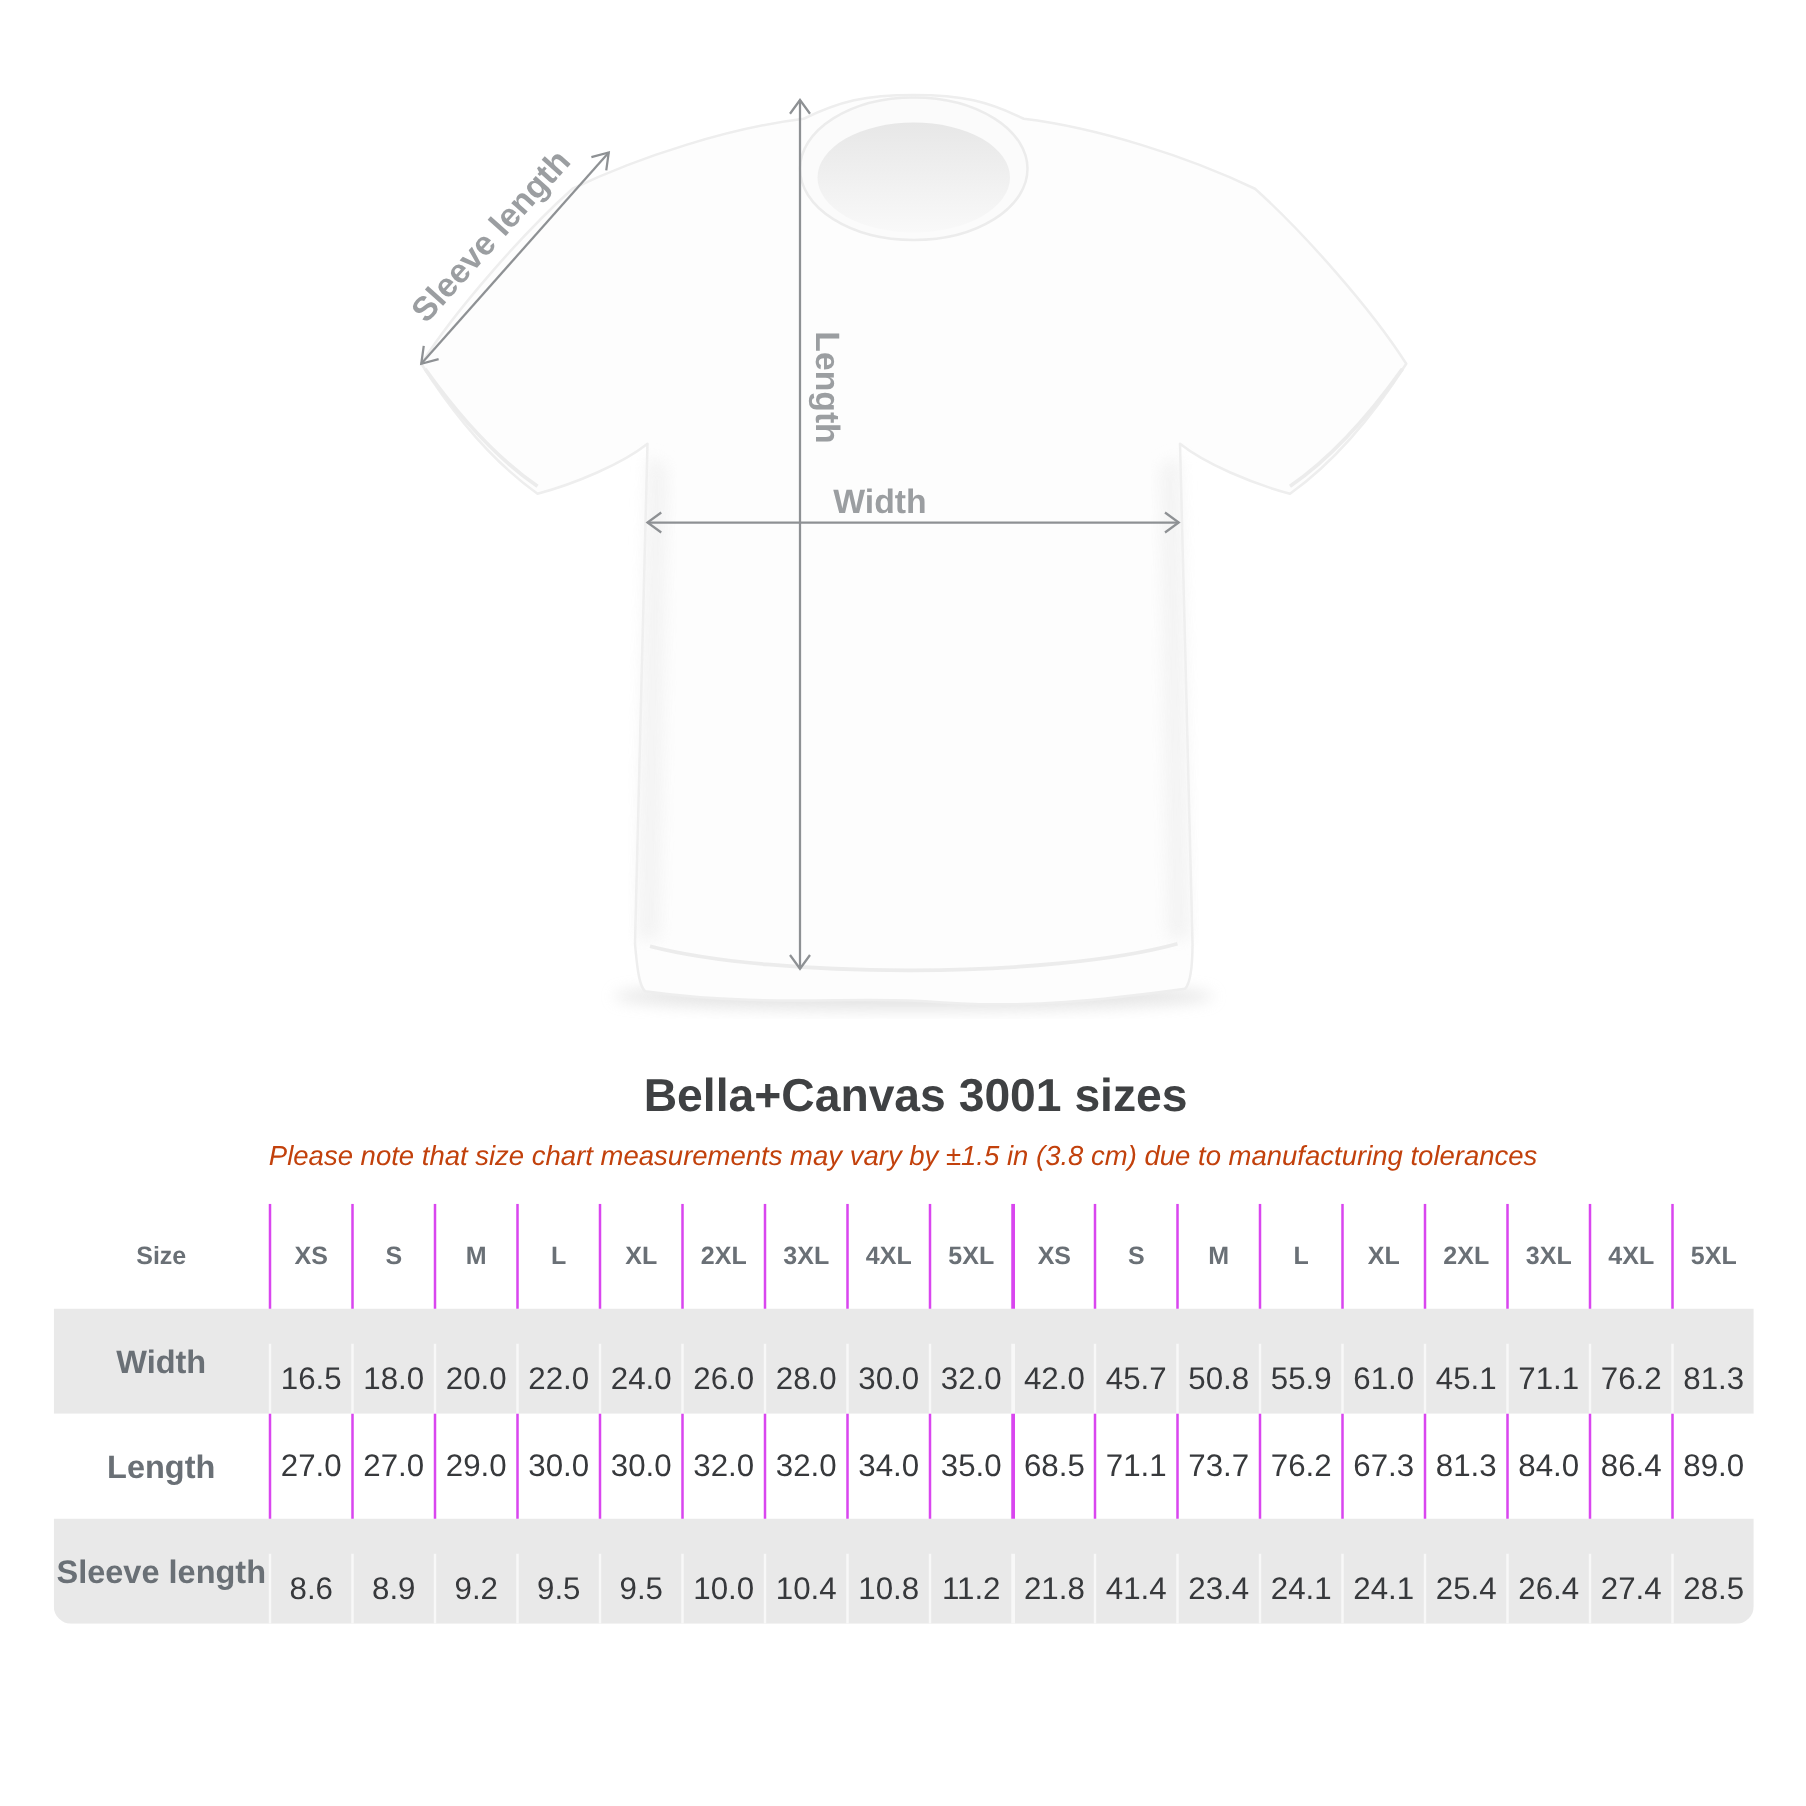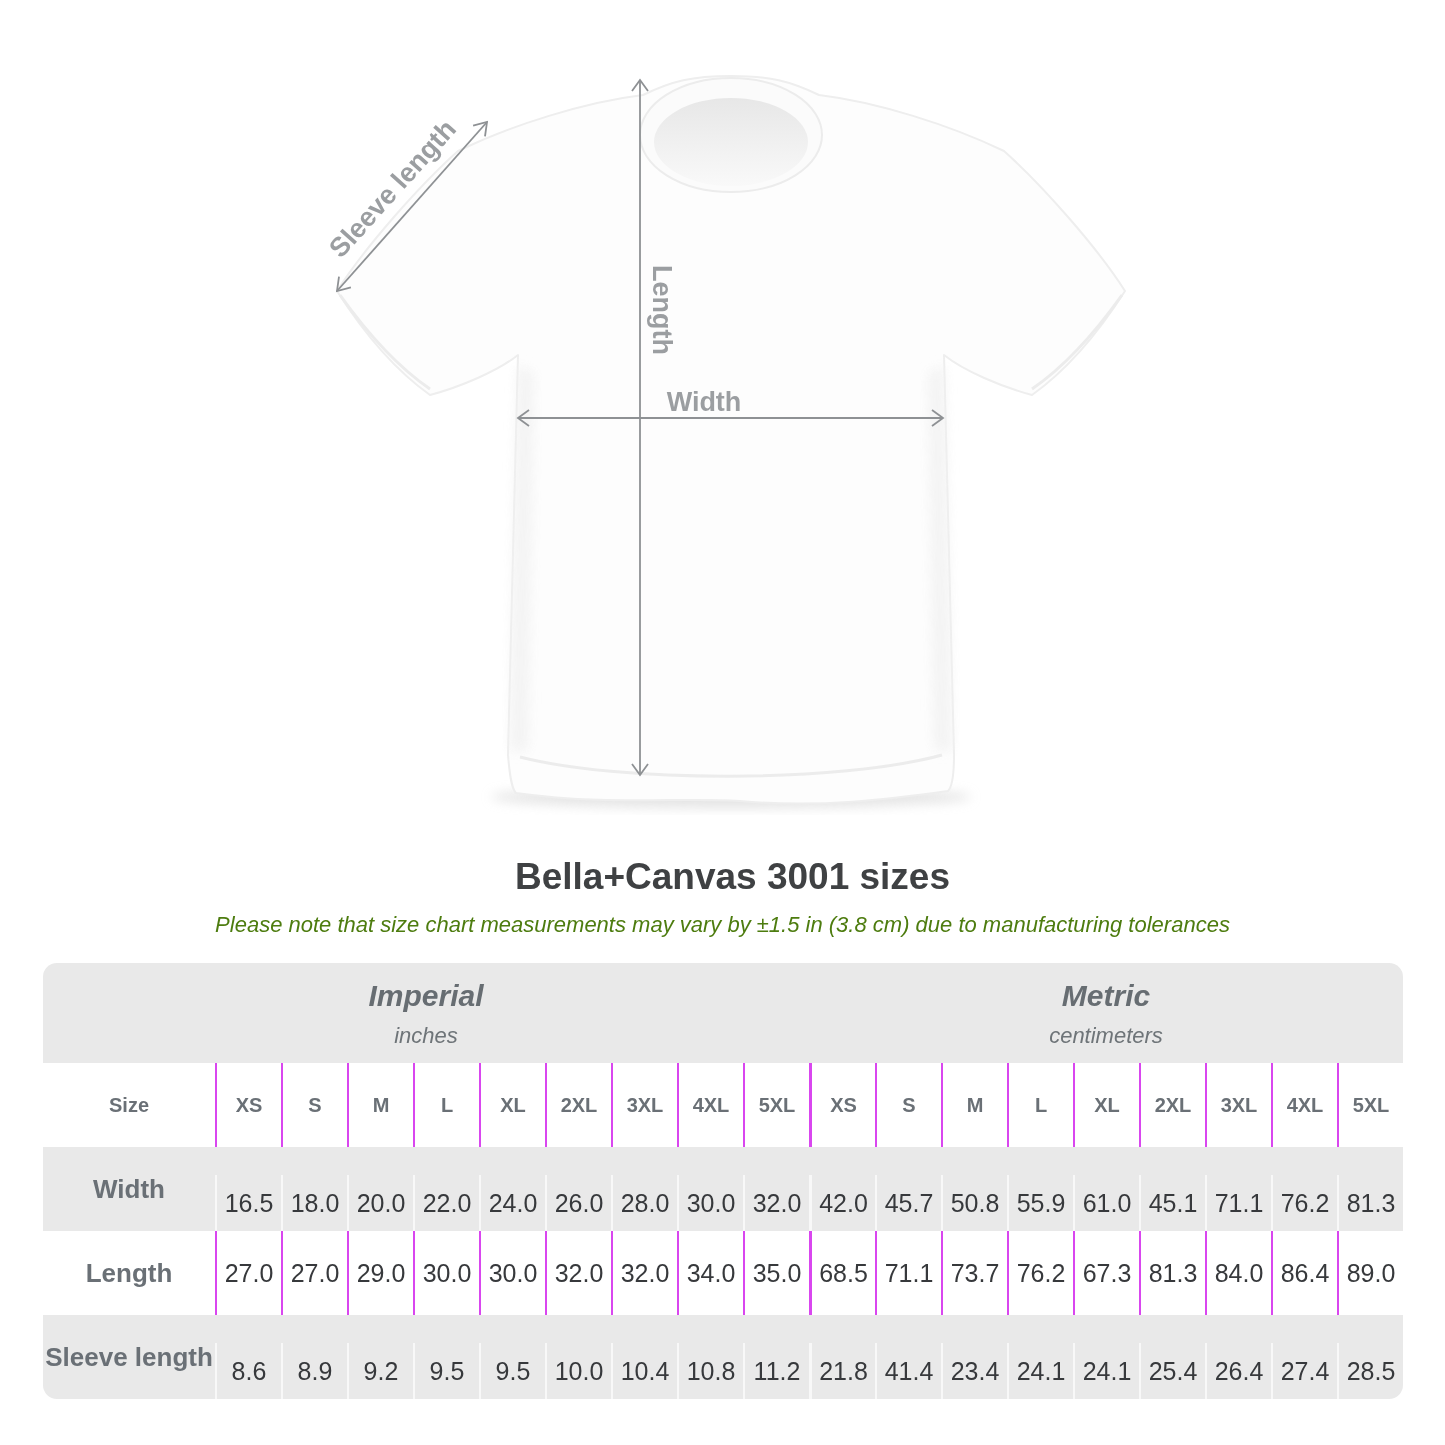--- a/index.html
+++ b/index.html
@@ -11,21 +11,21 @@
   .diagram svg{position:absolute;left:280px;top:55px;}
   .dlabel{position:absolute;font-weight:bold;color:#9b9ea1;white-space:nowrap;}
   .dlabel.sleeve{left:393px;top:189px;font-size:27px;transform:translate(-50%,-50%) rotate(-48deg);}
   .dlabel.len{left:661px;top:310px;font-size:27px;transform:translate(-50%,-50%) rotate(90deg);}
   .dlabel.wid{left:704px;top:402px;font-size:27px;transform:translate(-50%,-50%);}
 
   
   .title{position:absolute;left:0;top:846px;width:1445px;margin:10px;text-align:center;
          font-size:37px;font-weight:bold;color:#3f4143;}
   .subtitle{position:absolute;left:0;top:912px;width:1445px;margin:0;text-align:center;
-         font-size:22px;font-style:italic;color:#4d7c0f;}
+         font-size:22px;font-style:italic;color:#c2410c;}
 
   
   .size-table{position:absolute;left:43px;top:963px;width:1360px;border-radius:14px;
               overflow:hidden;background:#fff;}
   .band{display:grid;grid-template-columns:766px 594px;height:100px;background:#e9e9e9;}
   .band-half{display:flex;flex-direction:column;align-items:center;justify-content:flex-start;padding-top:15px;}
   .band-title{font-size:30px;font-weight:bold;font-style:italic;color:#676d72;line-height:1.2;}
   .band-unit{font-size:22px;font-style:italic;color:#6e7478;margin-top:9px;}
 
   .trow{display:grid;grid-template-columns:172px repeat(18,66px);height:84px;}
@@ -105,30 +105,20 @@
     <div class="dlabel sleeve">Sleeve length</div>
     <div class="dlabel len">Length</div>
     <div class="dlabel wid">Width</div>
   </div>
 
   <h1 class="title">Bella+Canvas 3001 sizes</h1>
   <p class="subtitle">Please note that size chart measurements may vary by ±1.5 in (3.8 cm) due to manufacturing tolerances</p>
 
   <div class="size-table">
 
-    <div class="band">
-      <div class="band-half">
-        <div class="band-title">Imperial</div>
-        <div class="band-unit">inches</div>
-      </div>
-      <div class="band-half">
-        <div class="band-title">Metric</div>
-        <div class="band-unit">centimeters</div>
-      </div>
-    </div>
 
     <div class="trow row-light sizes-row">
       <div class="cell label-cell">Size</div>
       <div class="cells icells"><div class="cell">XS</div><div class="cell">S</div><div class="cell">M</div><div class="cell">L</div><div class="cell">XL</div><div class="cell">2XL</div><div class="cell">3XL</div><div class="cell">4XL</div><div class="cell">5XL</div></div>
       <div class="cells mcells"><div class="cell">XS</div><div class="cell">S</div><div class="cell">M</div><div class="cell">L</div><div class="cell">XL</div><div class="cell">2XL</div><div class="cell">3XL</div><div class="cell">4XL</div><div class="cell">5XL</div></div>
     </div>
 
     <div class="trow row-dark">
       <div class="cell label-cell">Width</div>
       <div class="cells icells"><div class="cell">16.5</div><div class="cell">18.0</div><div class="cell">20.0</div><div class="cell">22.0</div><div class="cell">24.0</div><div class="cell">26.0</div><div class="cell">28.0</div><div class="cell">30.0</div><div class="cell">32.0</div></div>

